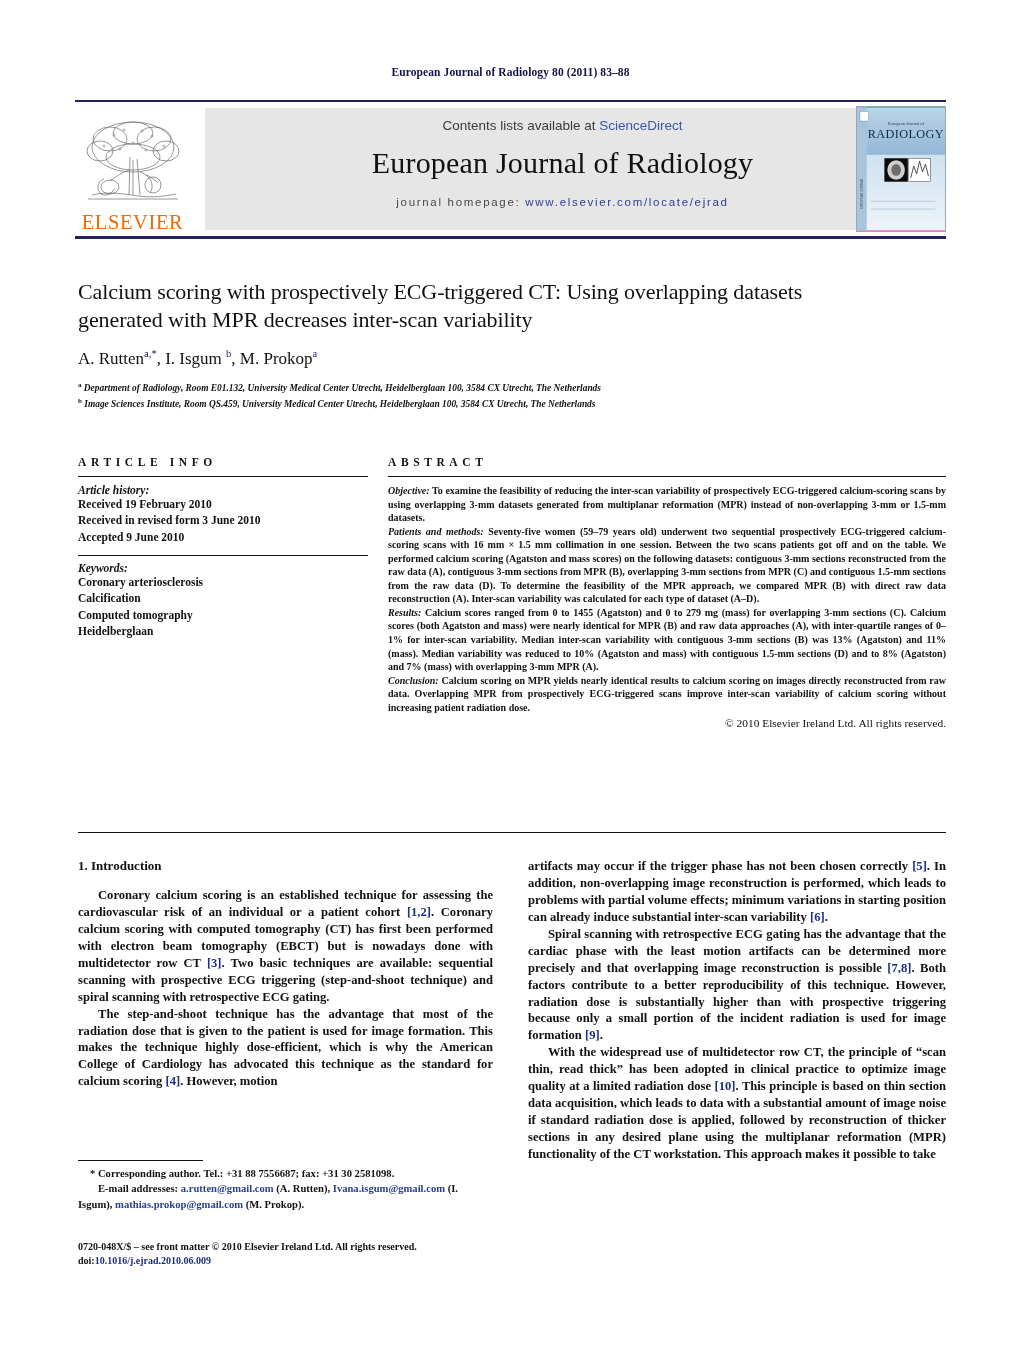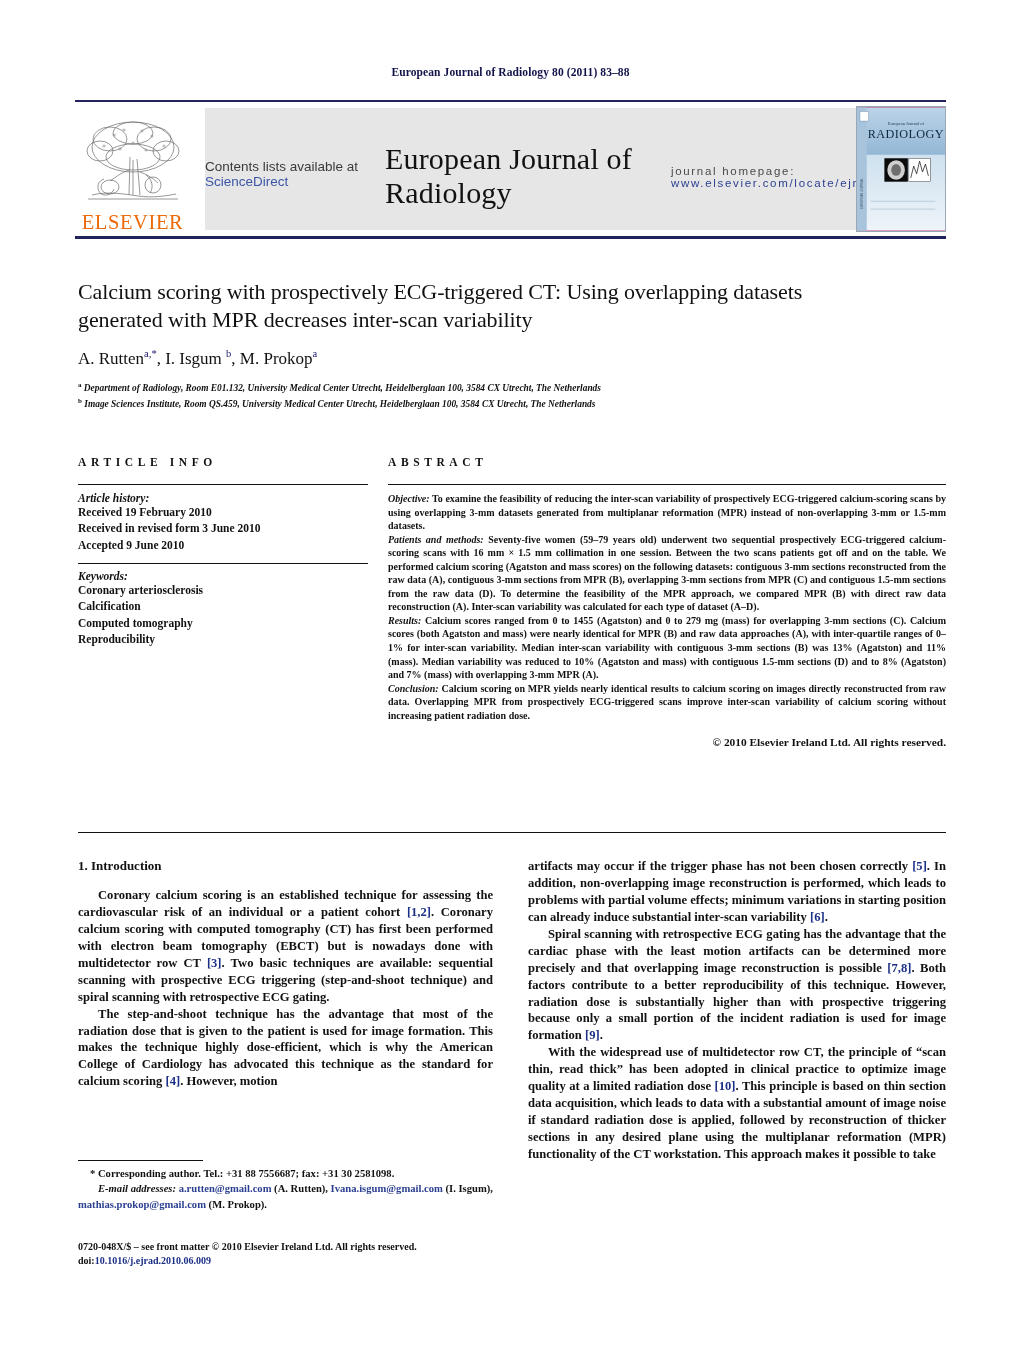--- a/index.html
+++ b/index.html
@@ -68,21 +68,21 @@
     line-height: 1;
     margin-top: 1px;
   }
   .journal-band {
     position: absolute;
     left: 130px; top: 6px;
     width: 715px;
     height: 122px;
     background: #e6e6e6;
     display: flex;
-    flex-direction: row;
+    flex-direction: column;
     align-items: center;
     justify-content: flex-start;
   }
   .contents-line {
     margin-top: 10px;
     font-family: "Liberation Sans", sans-serif;
     font-size: 13.5px;
     color: #3a3a3a;
   }
   .contents-line .sd {
@@ -165,21 +165,21 @@
     position: absolute;
     left: 388px; top: 456px;
     width: 558px;
   }
   .sec-head {
     font-family: "Liberation Serif", serif;
     font-weight: bold;
     font-size: 11.5px;
     letter-spacing: 4.6px;
     color: #111111;
-    margin-bottom: 16px;
+    margin-bottom: 8px;
   }
   .rule {
     border-top: 1.3px solid #111111;
     margin: 0 0 7px 0;
   }
   .rule-thin {
     border-top: 1px solid #111111;
     margin: 10px 0 6px 0;
   }
   .info-label {
@@ -204,25 +204,25 @@
     color: #111111;
     font-weight: bold;
   }
   .abs-body p {
     margin: 0;
   }
   .abs-body i {
     font-style: italic;
   }
   .copyright {
-    margin-top: 14px;
+    margin-top: 3px;
     text-align: right;
     font-family: "Liberation Serif", serif;
     font-size: 11.4px;
-    font-weight: bold;
+    font-weight: normal;
     color: #111111;
   }
 
   
   .body-divider {
     position: absolute;
     left: 78px; top: 832px;
     width: 868px;
     border-top: 1.3px solid #111111;
   }
@@ -274,21 +274,20 @@
     margin-bottom: 5px;
   }
   .fn-text {
     font-family: "Liberation Serif", serif;
     font-size: 10.6px;
     line-height: 1.45;
     color: #111111;
     font-weight: bold;
   }
   .fn-text .lbl {
-    font-style: italic;
   }
   .mail {
     color: #2b3f91;
   }
   .imprint {
     position: absolute;
     left: 78px; top: 1240px;
     width: 440px;
     font-family: "Liberation Serif", serif;
     font-size: 10px;
@@ -397,21 +396,21 @@
         <div class="info-line">Received 19 February 2010</div>
         <div class="info-line">Received in revised form 3 June 2010</div>
         <div class="info-line">Accepted 9 June 2010</div>
       </div>
     <div class="rule-thin"></div>
     <div class="info-label">Keywords:</div>
     <div>
         <div class="info-line">Coronary arteriosclerosis</div>
         <div class="info-line">Calcification</div>
         <div class="info-line">Computed tomography</div>
-        <div class="info-line">Reproducibility</div>
+        <div class="info-line">Heidelberglaan</div>
       </div>
   </div>
 
   <div class="abs-col">
     <div class="sec-head">ABSTRACT</div>
     <div class="rule"></div>
     <div class="abs-body">
         <p><i>Objective:</i> To examine the feasibility of reducing the inter-scan variability of prospectively ECG-triggered calcium-scoring scans by using overlapping 3-mm datasets generated from multiplanar reformation (MPR) instead of non-overlapping 3-mm or 1.5-mm datasets.</p>
         <p><i>Patients and methods:</i> Seventy-five women (59–79 years old) underwent two sequential prospectively ECG-triggered calcium-scoring scans with 16 mm × 1.5 mm collimation in one session. Between the two scans patients got off and on the table. We performed calcium scoring (Agatston and mass scores) on the following datasets: contiguous 3-mm sections reconstructed from the raw data (A), contiguous 3-mm sections from MPR (B), overlapping 3-mm sections from MPR (C) and contiguous 1.5-mm sections from the raw data (D). To determine the feasibility of the MPR approach, we compared MPR (B) with direct raw data reconstruction (A). Inter-scan variability was calculated for each type of dataset (A–D).</p>
         <p><i>Results:</i> Calcium scores ranged from 0 to 1455 (Agatston) and 0 to 279 mg (mass) for overlapping 3-mm sections (C). Calcium scores (both Agatston and mass) were nearly identical for MPR (B) and raw data approaches (A), with inter-quartile ranges of 0–1% for inter-scan variability. Median inter-scan variability with contiguous 3-mm sections (B) was 13% (Agatston) and 11% (mass). Median variability was reduced to 10% (Agatston and mass) with contiguous 1.5-mm sections (D) and to 8% (Agatston) and 7% (mass) with overlapping 3-mm MPR (A).</p>

